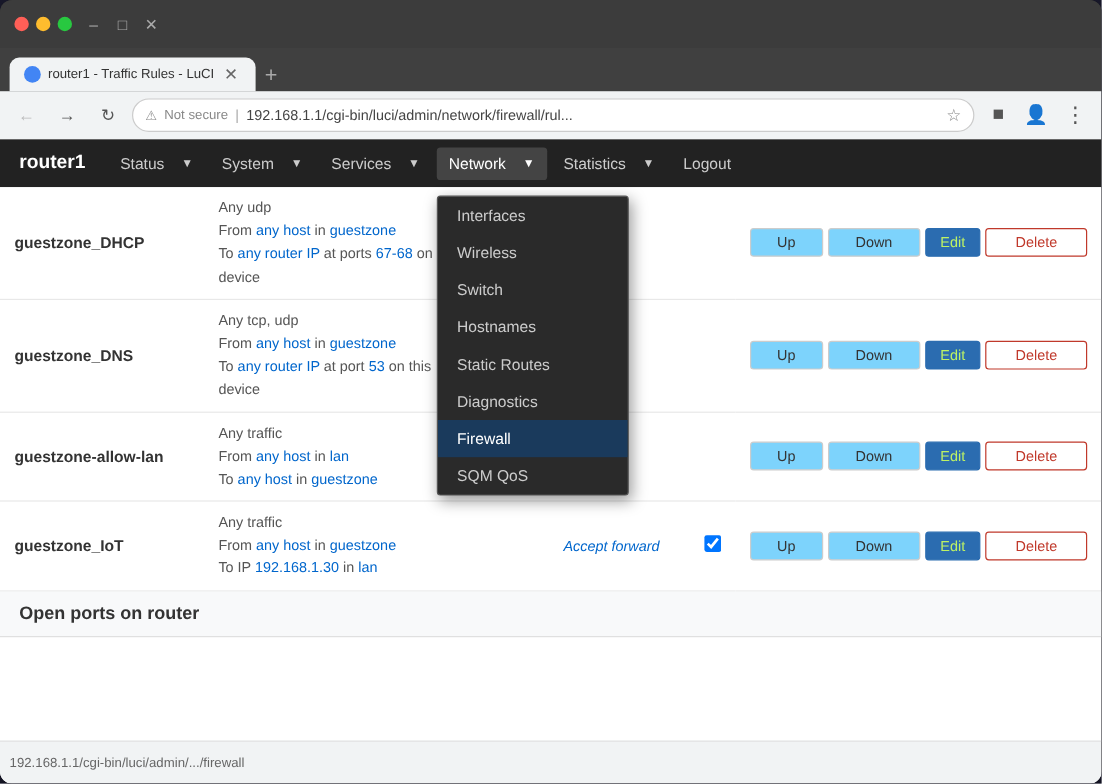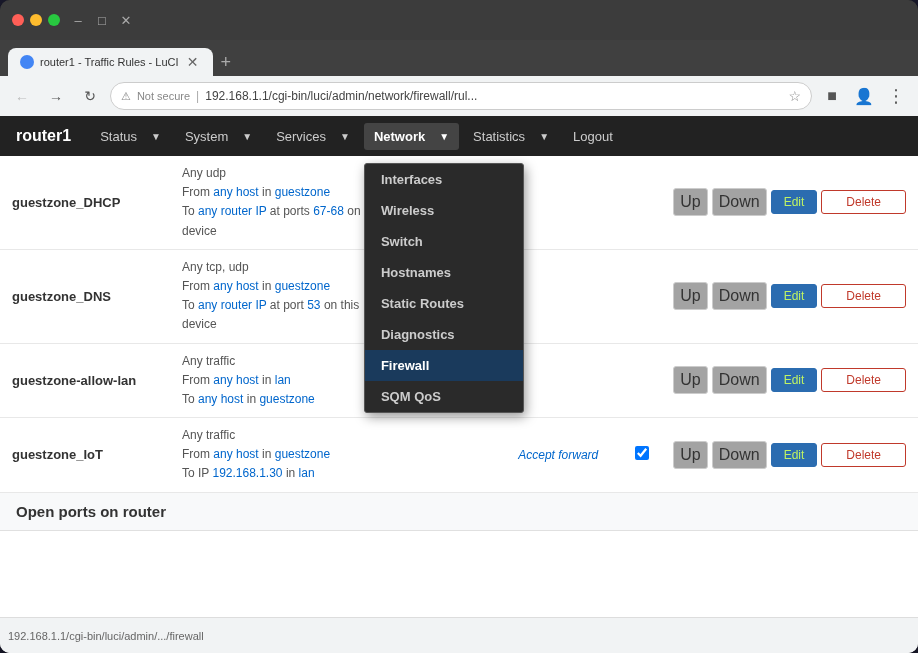--- a/index.html
+++ b/index.html
@@ -205,25 +205,25 @@
       vertical-align: middle;
       font-size: 13px;
       border-bottom: 1px solid #e8e8e8;
     }
     .rule-name { font-weight: bold; color: #333; font-size: 13px; }
     .rule-desc { color: #555; font-size: 12px; line-height: 1.6; }
     .rule-desc a { color: #0066cc; text-decoration: none; }
     .rule-action { color: #0066cc; font-style: italic; font-size: 12px; text-align: center; }
     .btn-actions { display: flex; gap: 4px; align-items: center; justify-content: flex-end; }
     .btn-up, .btn-down {
-      background: #a3a3a3;
+      background: #7dd3fc;
       border: 1px solid #ccc;
       border-radius: 3px;
-      padding: 4px 6px;
-      font-size: 16px;
+      padding: 4px 22px;
+      font-size: 12px;
       cursor: pointer;
       color: #333;
     }
     .btn-edit {
       background: #2b6cb0;
       border: 1px solid #2b6cb0;
       border-radius: 3px;
       padding: 4px 12px;
       font-size: 12px;
       cursor: pointer;
@@ -316,21 +316,21 @@
         <span class="caret">▼</span>
       </div>
       <div class="luci-nav-item">
         <span>System</span>
         <span class="caret">▼</span>
       </div>
       <div class="luci-nav-item">
         <span>Services</span>
         <span class="caret">▼</span>
       </div>
-      <div class="luci-nav-item active" style="position:relative;font-weight:bold;">
+      <div class="luci-nav-item active" style="position:relative;">
         <span>Network</span>
         <span class="caret">▼</span>
 
         <div class="dropdown-menu">
           <span class="dropdown-item">Interfaces</span>
           <span class="dropdown-item">Wireless</span>
           <span class="dropdown-item">Switch</span>
           <span class="dropdown-item">Hostnames</span>
           <span class="dropdown-item">Static Routes</span>
           <span class="dropdown-item">Diagnostics</span>

